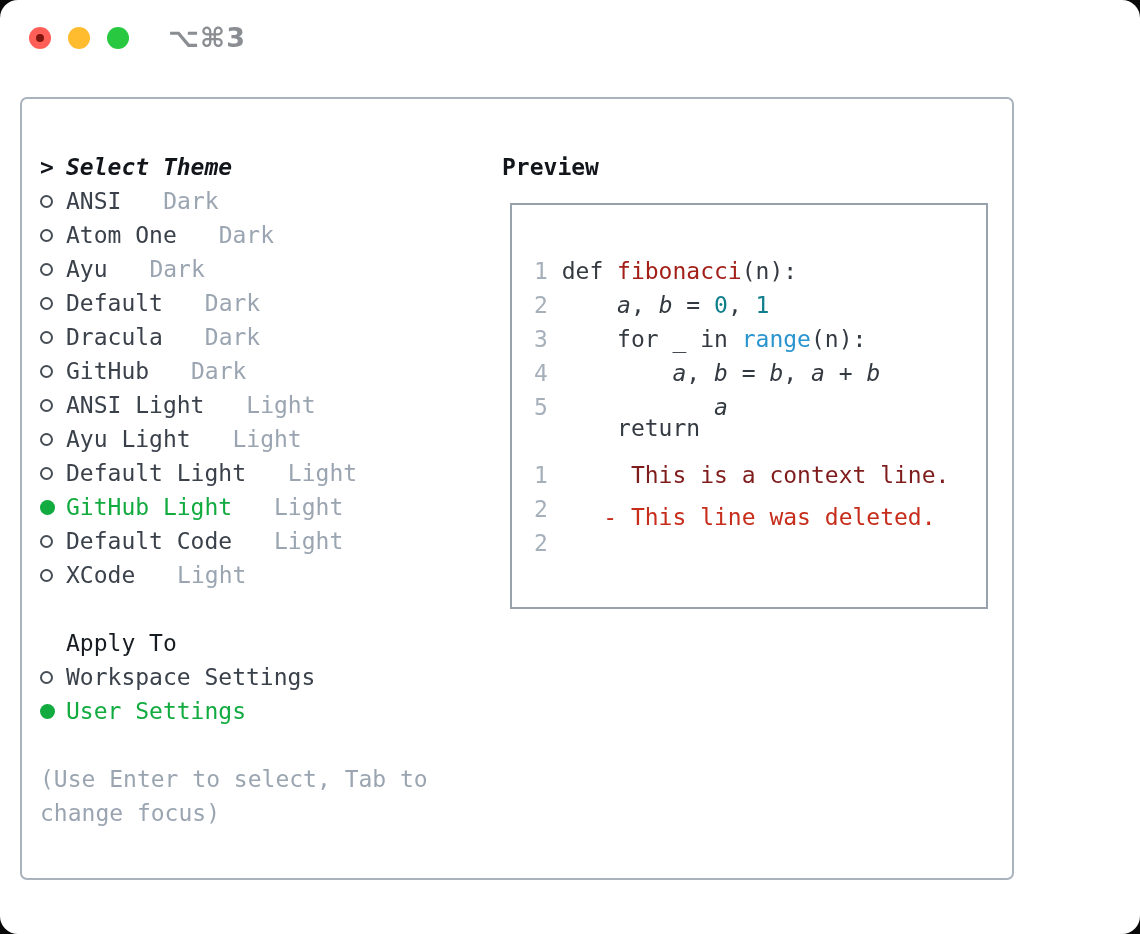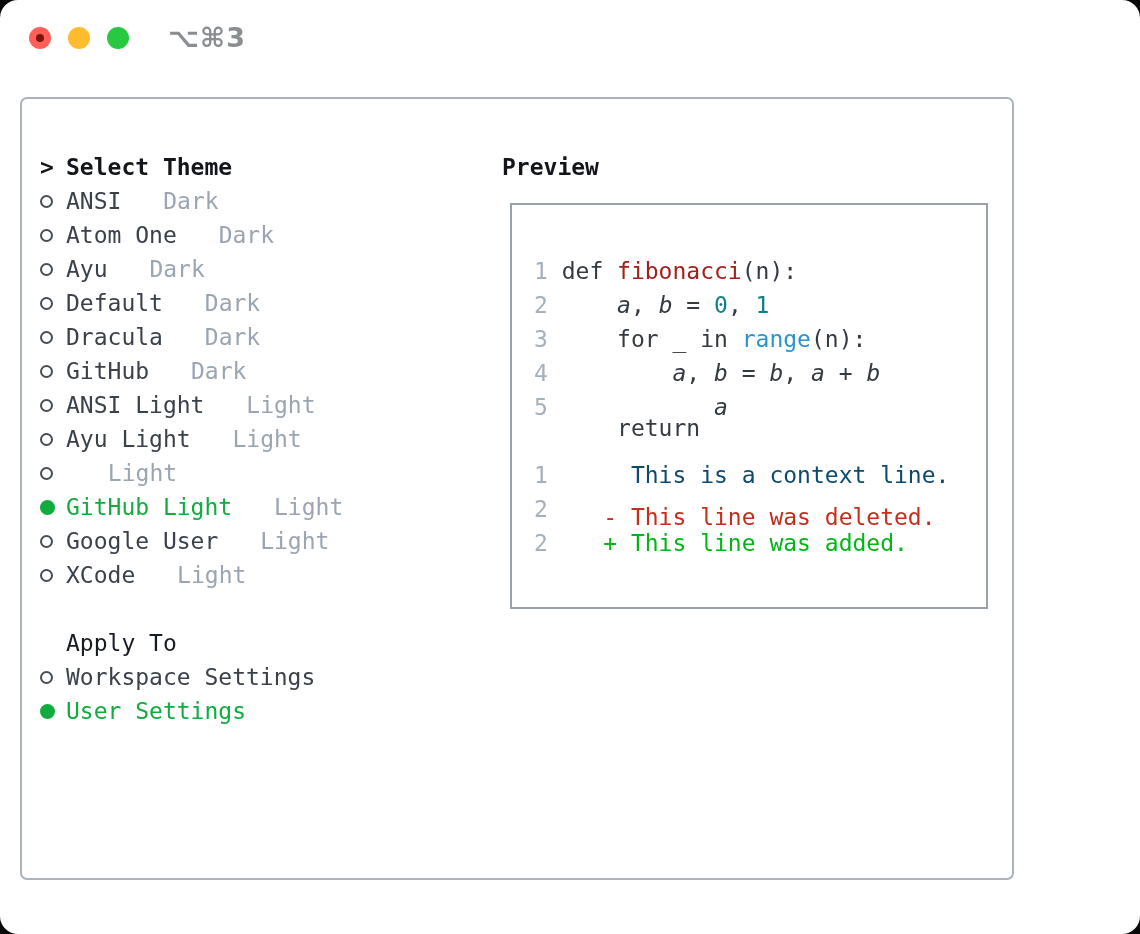--- a/index.html
+++ b/index.html
@@ -26,21 +26,21 @@
     position:absolute; left:20px; top:97px; width:994px; height:783px;
     border:2px solid #aab3bd; border-radius:7px; background:#fff;
     font-size:23px; line-height:34px;
   }
   .left-col { position:absolute; left:18px; top:51px; }
   .row { display:flex; align-items:center; height:34px; }
   .slot { display:inline-flex; width:26px; align-items:center; flex:none; }
   .ring { width:13px; height:13px; border:2px solid #464d55; border-radius:50%; }
   .dot-sel { width:15px; height:15px; border-radius:50%; }
   .label { white-space:pre; }
-  .hdr { font-weight:bold; color:#12161b; }
+  .hdr { font-weight:bold; color:#12161b;font-style:italic; }
   .prompt { font-weight:bold; color:#12161b; white-space:pre; }
   .name { color:#3a414a; }
   .variant { color:#9aa5b1;margin-left:28px; }
   .hint { color:#9aa5b1; white-space:pre; }
   .apply-hdr { color:#171c22; }
   
   .preview-header { position:absolute; left:480px; top:51px; height:34px; line-height:34px; font-weight:bold; color:#12161b; }
   .preview-box {
     position:absolute; left:488px; top:104px; width:478px; height:406px;
     border:2px solid #98a2ac; background:#fff;
@@ -129,34 +129,35 @@
             <span class="slot">
               <span class="ring"></span>
             </span>
             <span class="label name">Ayu Light</span>
             <span class="label variant"> Light</span>
           </div>
           <div class="row">
             <span class="slot">
               <span class="ring"></span>
             </span>
+            <span class="label name">Default Light</span>
             <span class="label variant"> Light</span>
           </div>
           <div class="row">
             <span class="slot">
               <span class="dot-sel" style="background: rgb(18, 171, 64);"></span>
             </span>
             <span class="label name" style="color: rgb(18, 171, 64);">GitHub Light</span>
             <span class="label variant"> Light</span>
           </div>
           <div class="row">
             <span class="slot">
               <span class="ring"></span>
             </span>
-            <span class="label name">Google User</span>
+            <span class="label name">Default Code</span>
             <span class="label variant"> Light</span>
           </div>
           <div class="row">
             <span class="slot">
               <span class="ring"></span>
             </span>
             <span class="label name">XCode</span>
             <span class="label variant"> Light</span>
           </div>
         </div>
@@ -173,32 +174,40 @@
             <span class="label name">Workspace Settings</span>
           </div>
           <div class="row">
             <span class="slot">
               <span class="dot-sel" style="background: rgb(18, 171, 64);"></span>
             </span>
             <span class="label name" style="color: rgb(18, 171, 64);">User Settings</span>
           </div>
         </div>
       <div class="row"></div>
+      <div id="hint">
+          <div class="row">
+            <span class="hint">(Use Enter to select, Tab to</span>
+          </div>
+          <div class="row">
+            <span class="hint">change focus)</span>
+          </div>
+        </div>
     </div>
 
     <div class="preview-header">Preview</div>
 
     <div class="preview-box">
       <div class="code" id="preview-code">
           <div class="code-line"><span class="num" style="color: rgb(166, 176, 186);">1</span><span class="seg" style="color: rgb(52, 58, 65);">def </span><span class="seg" style="color: rgb(163, 32, 25);">fibonacci</span><span class="seg" style="color: rgb(52, 58, 65);">(n):</span></div>
           <div class="code-line"><span class="num" style="color: rgb(166, 176, 186);">2</span><span class="seg" style="color: rgb(52, 58, 65);">    </span><span class="seg" style="color: rgb(52, 58, 65); font-style: italic;">a</span><span class="seg" style="color: rgb(52, 58, 65);">, </span><span class="seg" style="color: rgb(52, 58, 65); font-style: italic;">b</span><span class="seg" style="color: rgb(52, 58, 65);"> = </span><span class="seg" style="color: rgb(13, 126, 138);">0</span><span class="seg" style="color: rgb(52, 58, 65);">, </span><span class="seg" style="color: rgb(13, 126, 138);">1</span></div>
           <div class="code-line"><span class="num" style="color: rgb(166, 176, 186);">3</span><span class="seg" style="color: rgb(52, 58, 65);">    for _ in </span><span class="seg" style="color: rgb(42, 148, 207);">range</span><span class="seg" style="color: rgb(52, 58, 65);">(n):</span></div>
           <div class="code-line"><span class="num" style="color: rgb(166, 176, 186);">4</span><span class="seg" style="color: rgb(52, 58, 65);">        </span><span class="seg" style="color: rgb(52, 58, 65); font-style: italic;">a</span><span class="seg" style="color: rgb(52, 58, 65);">, </span><span class="seg" style="color: rgb(52, 58, 65); font-style: italic;">b</span><span class="seg" style="color: rgb(52, 58, 65);"> = </span><span class="seg" style="color: rgb(52, 58, 65); font-style: italic;">b</span><span class="seg" style="color: rgb(52, 58, 65);">, </span><span class="seg" style="color: rgb(52, 58, 65); font-style: italic;">a</span><span class="seg" style="color: rgb(52, 58, 65);"> + </span><span class="seg" style="color: rgb(52, 58, 65); font-style: italic;">b</span></div>
           <div class="code-line"><span class="num" style="color: rgb(166, 176, 186);">5</span><span class="seg" style="color: rgb(52, 58, 65); margin-top: 42px;">    return </span><span class="seg" style="color: rgb(52, 58, 65); font-style: italic;">a</span></div>
           <div class="code-line"><span class="num" style="color: rgb(166, 176, 186);"></span></div>
-          <div class="code-line"><span class="num" style="color: rgb(166, 176, 186);">1</span><span class="seg" style="color: #0c4a6e;">     This is a context line.</span></div>
+          <div class="code-line"><span class="num" style="color: rgb(166, 176, 186);">1</span><span class="seg" style="color: #7f1d1d;">     This is a context line.</span></div>
           <div class="code-line"><span class="num" style="color: rgb(166, 176, 186);">2</span><span class="seg" style="color: rgb(198, 45, 27); margin-top: 16px;">   - This line was deleted.</span></div>
-          <div class="code-line"><span class="num" style="color: rgb(166, 176, 186);">2</span><span class="seg" style="color: rgb(0, 183, 22);">   + This line was added.</span></div>
+          <div class="code-line"><span class="num" style="color: rgb(166, 176, 186);">2</span></div>
         </div>
     </div>
 
   </div>
 </div>
 
 </body></html>

